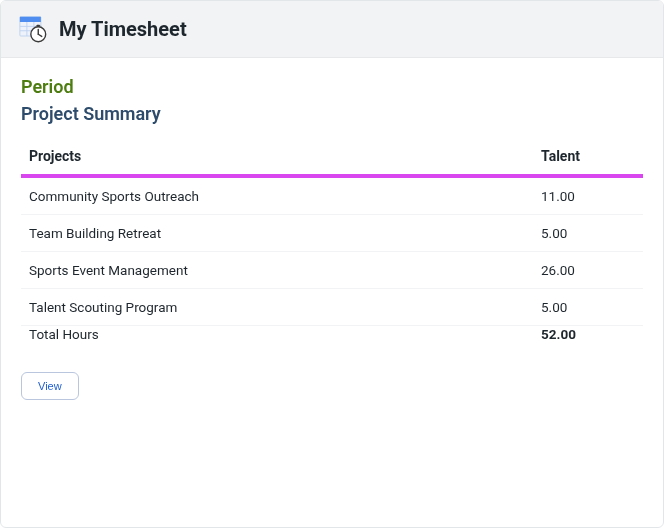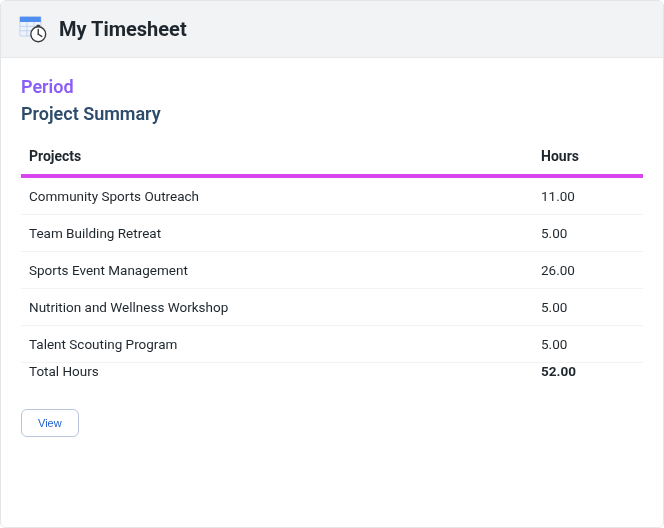--- a/index.html
+++ b/index.html
@@ -40,21 +40,21 @@
       font-size: 20px;
       font-weight: 700;
       color: #1f272e;
     }
     .card-body {
       padding: 18px 20px 20px 20px;
     }
     .section-title {
       font-size: 18px;
       font-weight: 600;
-      color: #8b5cf6;
+      color: #4d7c0f;
       margin-bottom: 6px;
     }
     .period-text {
       font-size: 13px;
       color: #4a5a6a;
       margin-bottom: 28px;
     }
     .summary-title {
       font-size: 18px;
       font-weight: 600;
@@ -133,39 +133,35 @@
 
   <div class="card-body">
     <div class="section-title">Period</div>
 
     <div class="summary-title">Project Summary</div>
 
     <table class="summary">
       <thead>
         <tr>
           <th>Projects</th>
-          <th class="hours-col">Hours</th>
+          <th class="hours-col">Talent</th>
         </tr>
       </thead>
       <tbody>
         <tr>
           <td>Community Sports Outreach</td>
           <td>11.00</td>
         </tr>
         <tr>
           <td>Team Building Retreat</td>
           <td>5.00</td>
         </tr>
         <tr>
           <td>Sports Event Management</td>
           <td>26.00</td>
-        </tr>
-        <tr>
-          <td>Nutrition and Wellness Workshop</td>
-          <td>5.00</td>
         </tr>
         <tr>
           <td>Talent Scouting Program</td>
           <td>5.00</td>
         </tr>
         <tr class="total-row">
           <td class="total-label">Total Hours</td>
           <td class="total-value">52.00</td>
         </tr>
       </tbody>

